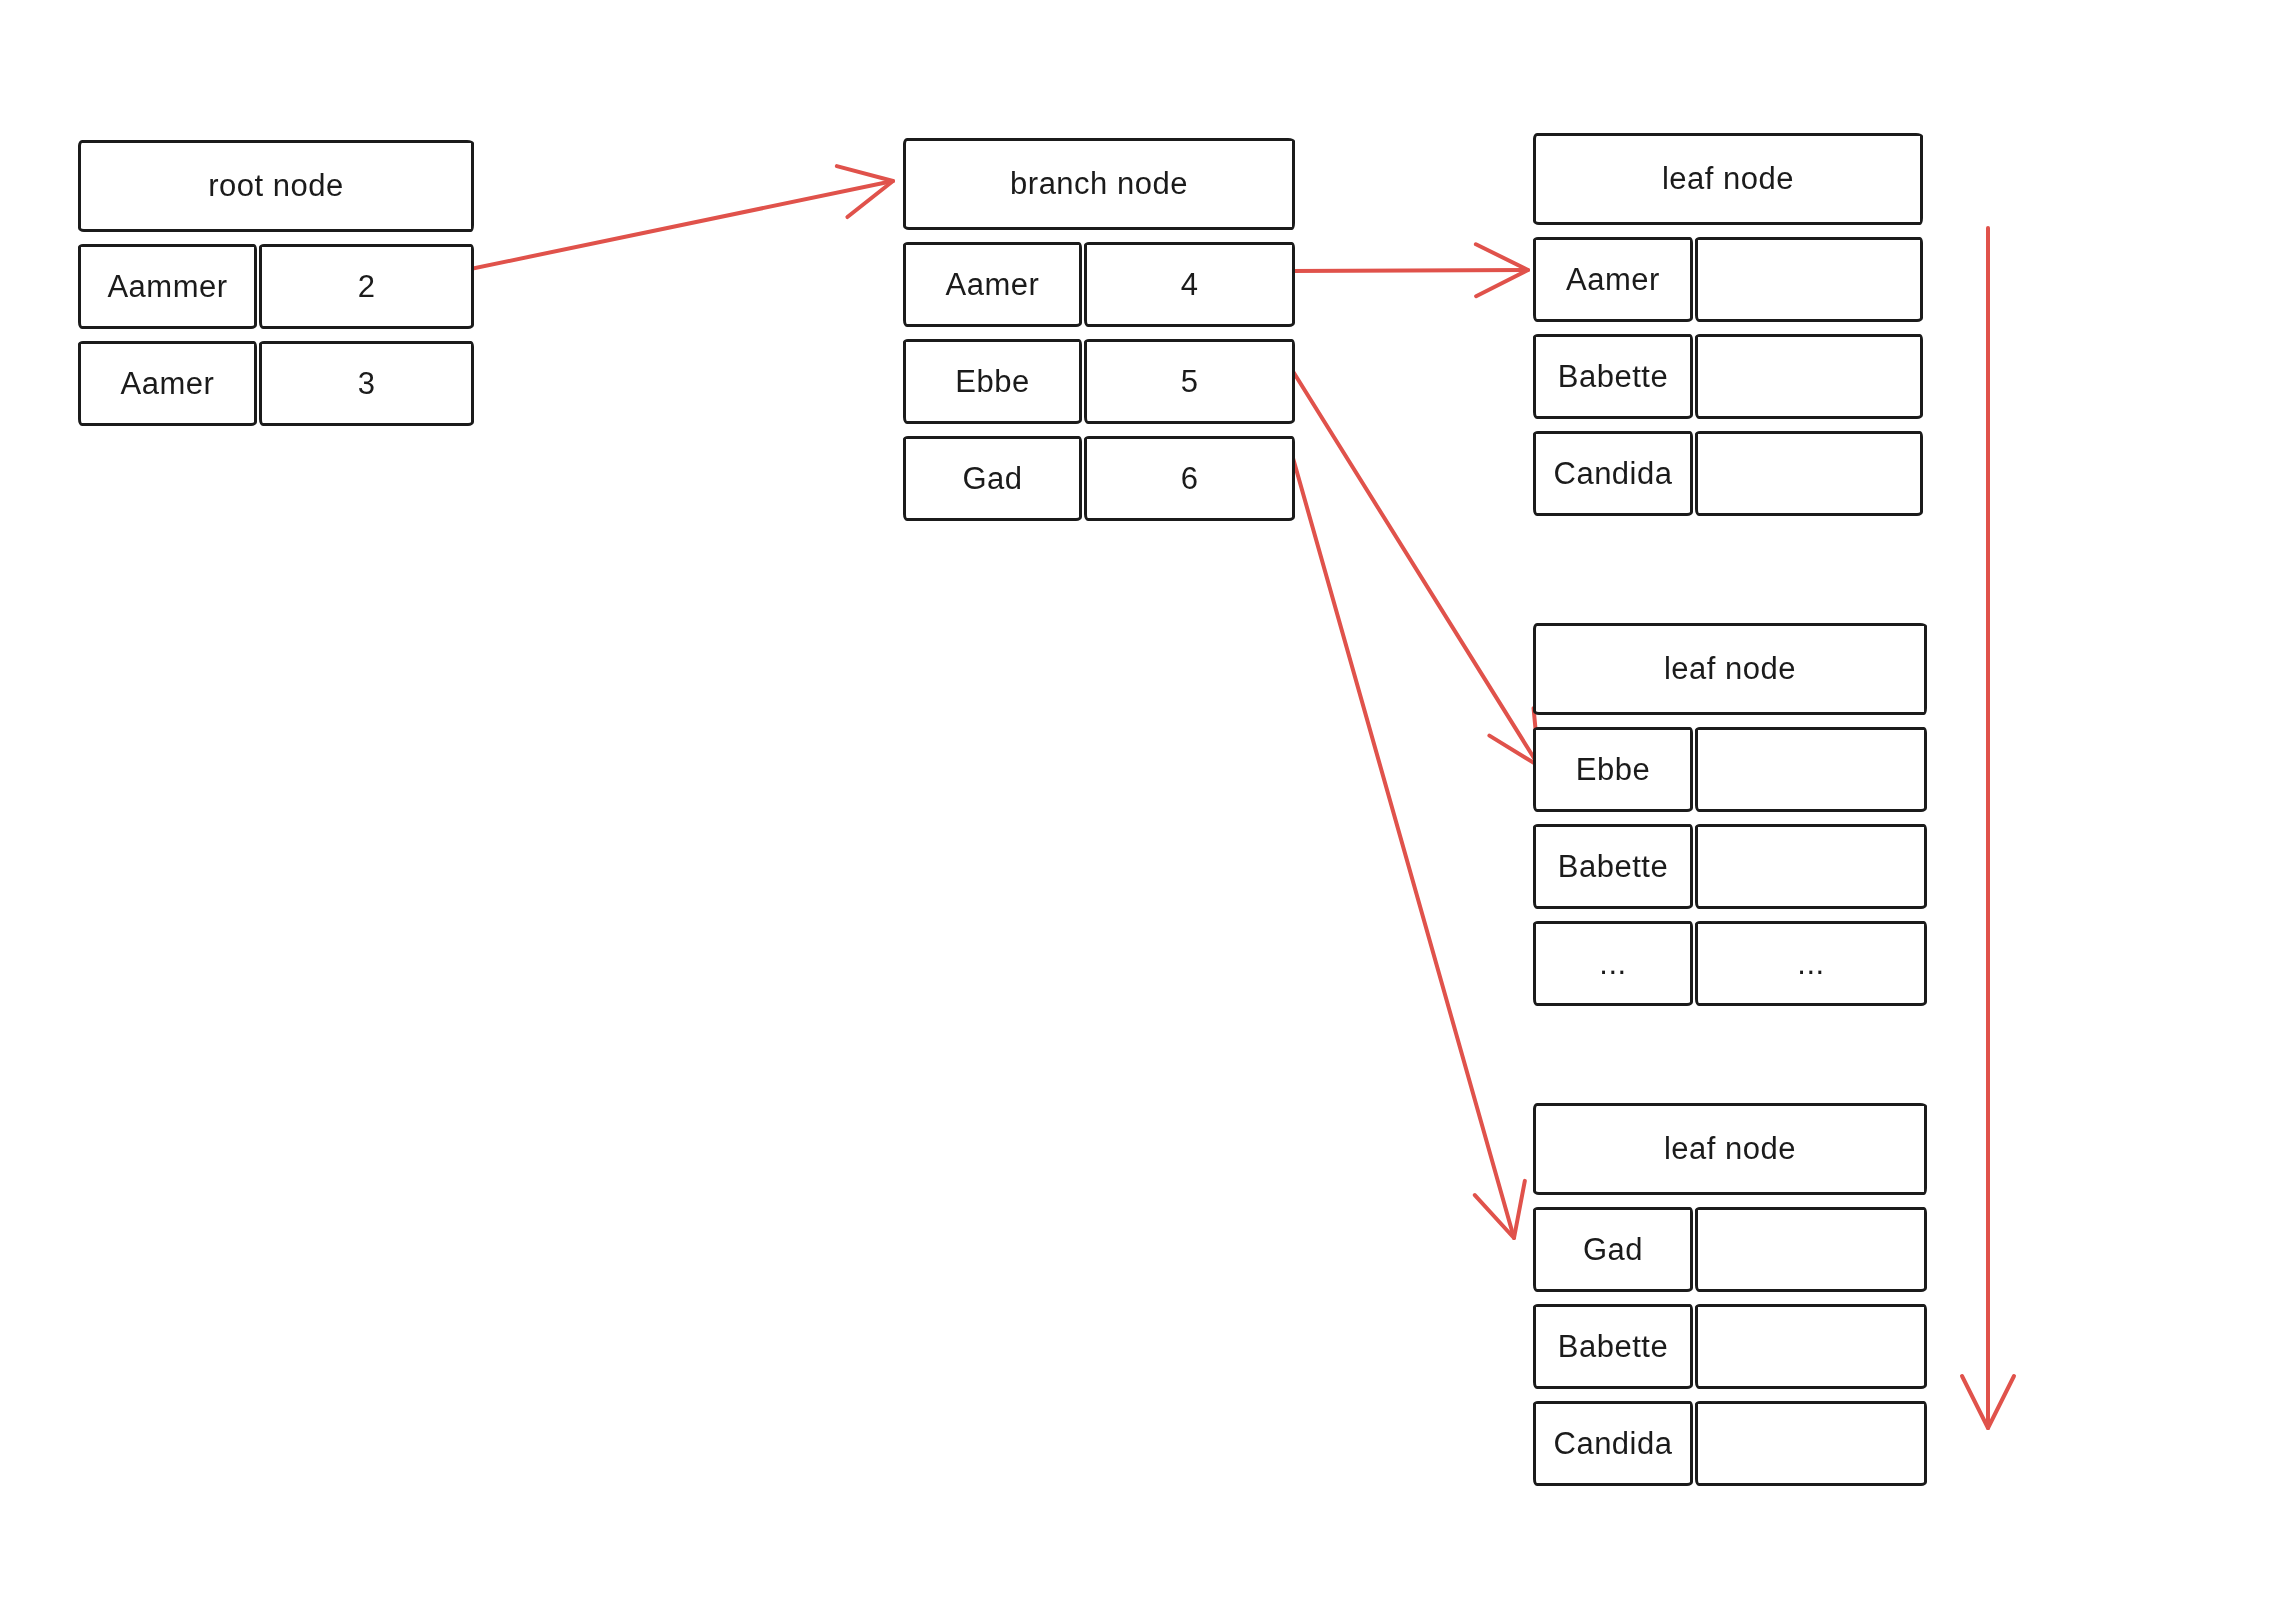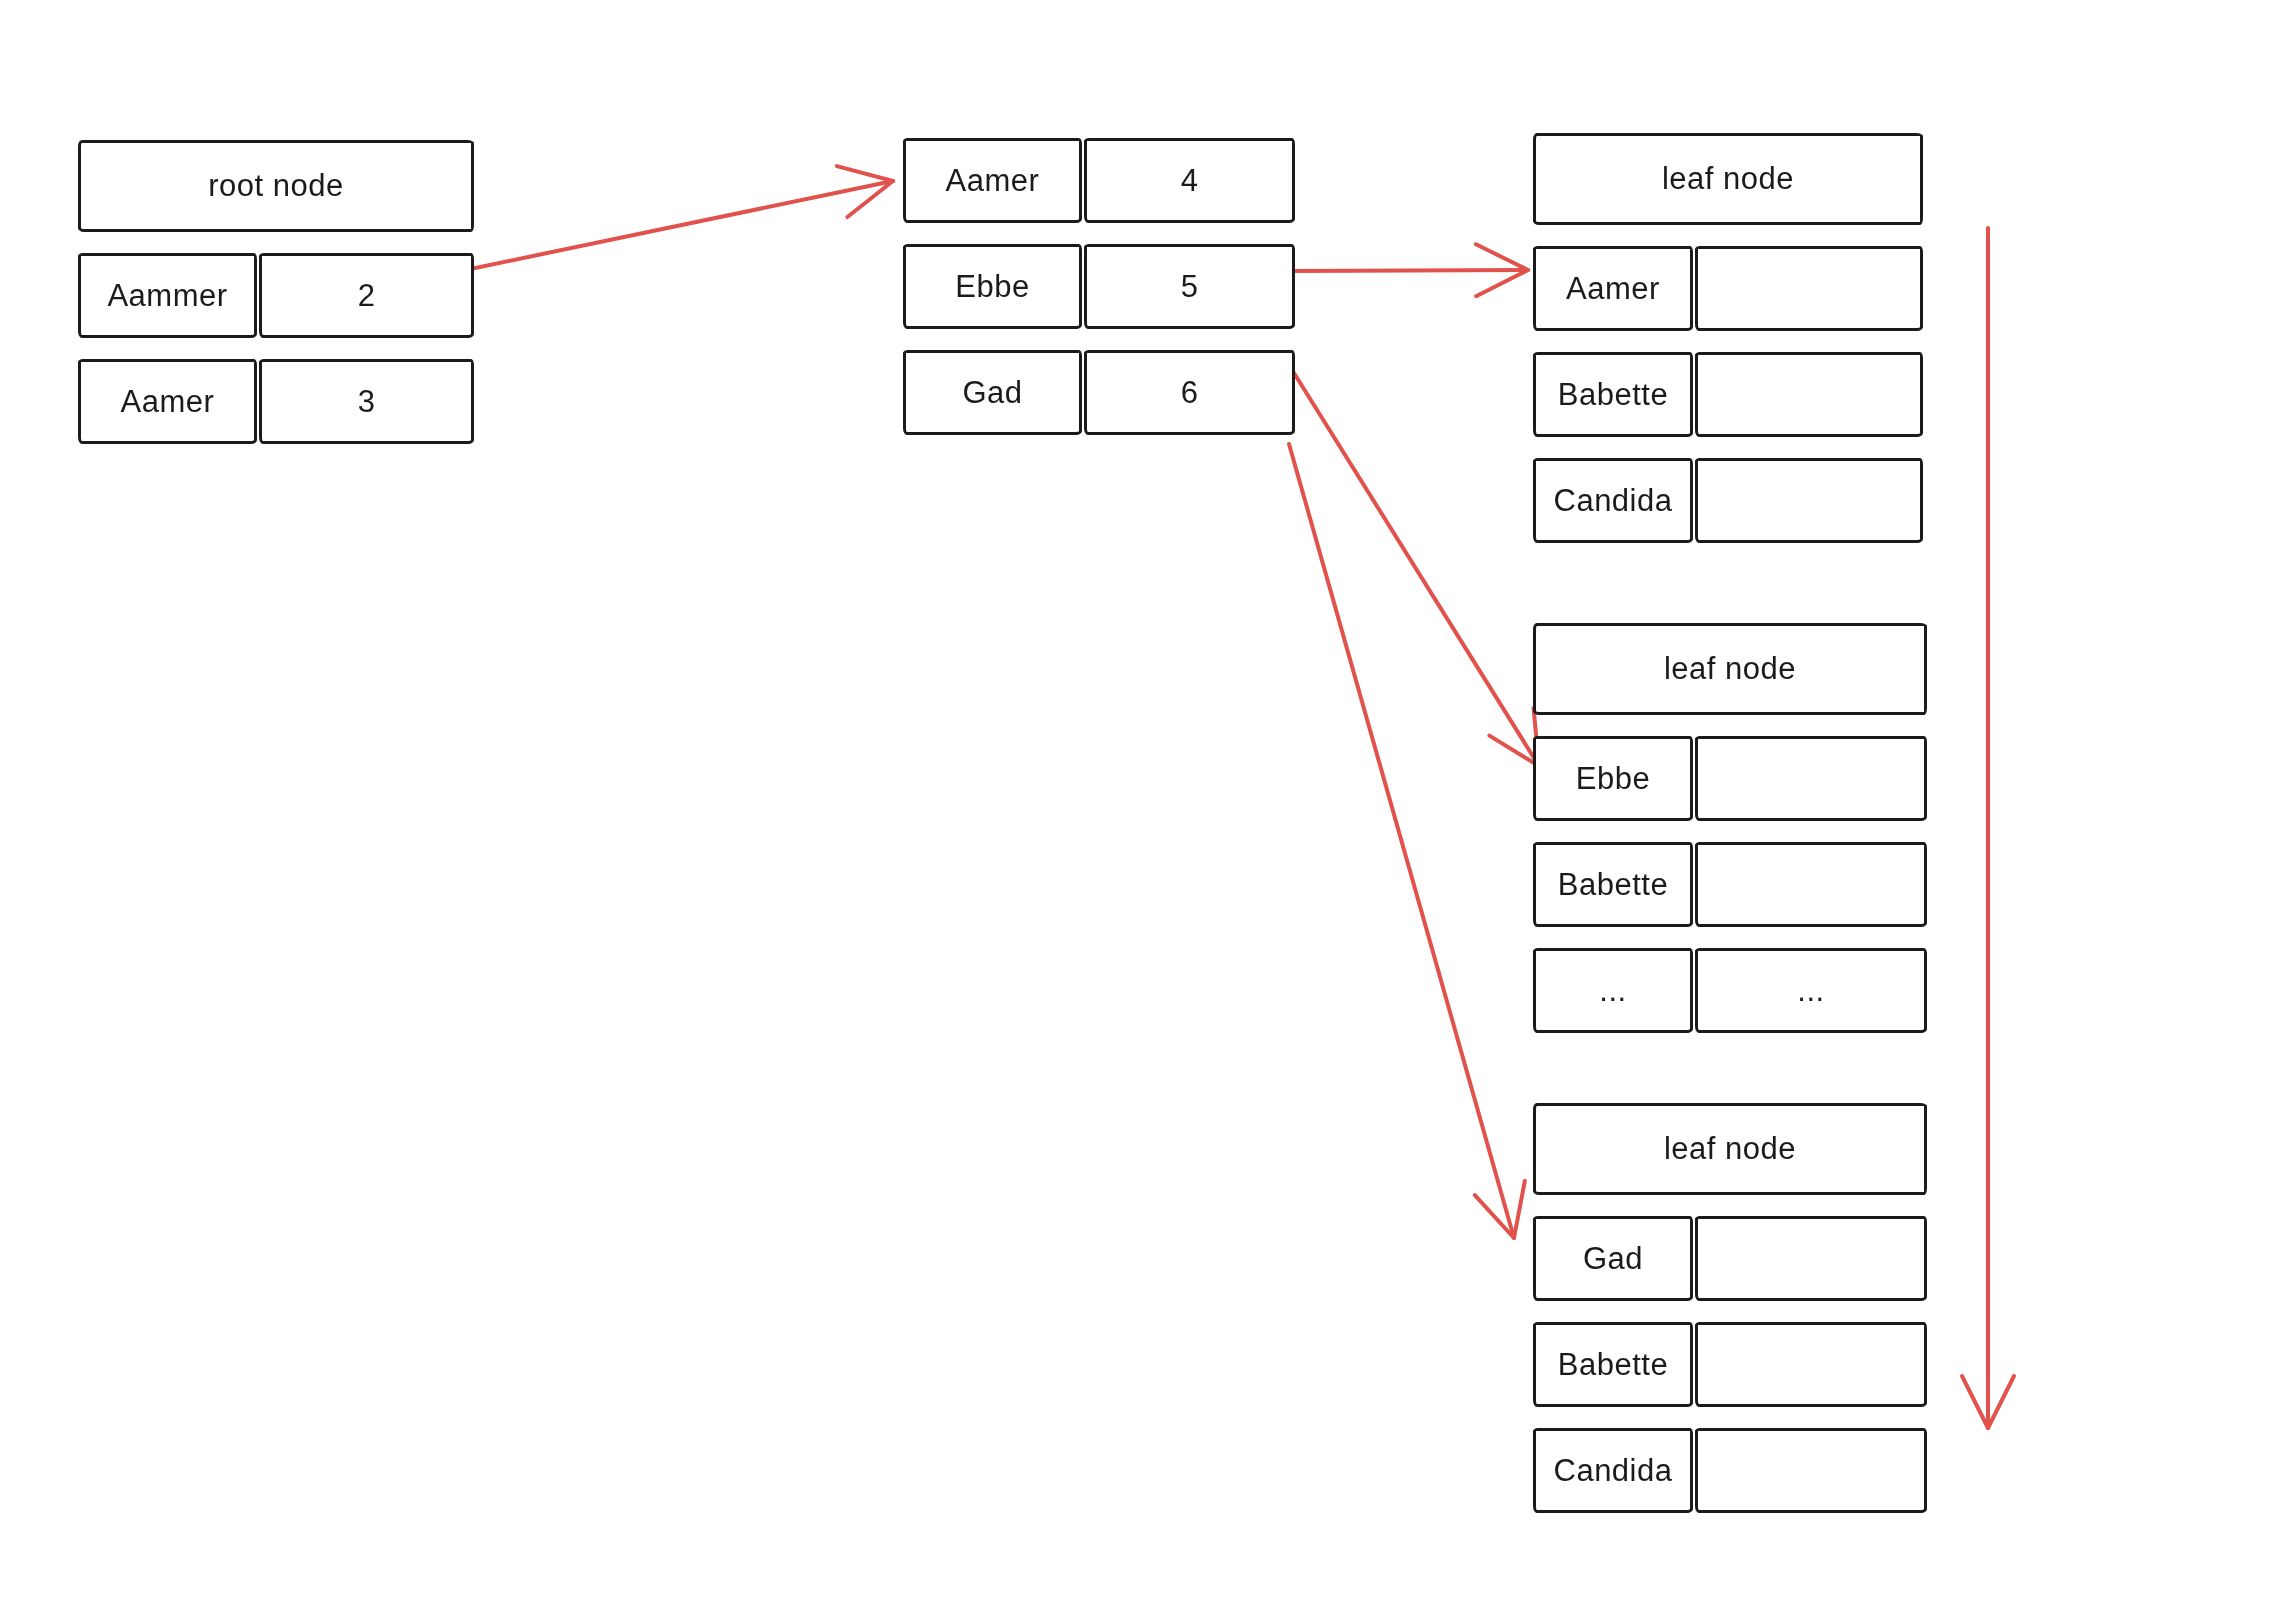--- a/index.html
+++ b/index.html
@@ -11,21 +11,21 @@
   body{
     width:2292px;height:1618px;background:var(--bg);
     font-family:"Liberation Sans","DejaVu Sans",sans-serif;
     color:var(--stroke);
   }
   .canvas{position:relative;width:2292px;height:1618px;overflow:hidden;background:var(--bg);}
   .arrows{position:absolute;left:0;top:0;width:2292px;height:1618px;pointer-events:none;}
   .arrow-line{stroke:var(--arrow);stroke-width:4;fill:none;stroke-linecap:round;}
   .arrow-head{stroke:var(--arrow);stroke-width:4;fill:none;stroke-linecap:round;stroke-linejoin:round;}
 
-  .node{position:absolute;display:flex;flex-direction:column;gap:21px;}
+  .node{position:absolute;display:flex;flex-direction:column;gap:12px;}
   .hdr{
     height:92px;border:3px solid var(--stroke);background:#fff;
     display:flex;align-items:center;justify-content:center;
     font-size:31px;letter-spacing:0.5px;box-sizing:border-box;
     border-radius:4px 7px 3px 6px / 6px 3px 7px 4px;
   }
   .row{display:flex;gap:2px;}
   .cell{
     height:85px;border:3px solid var(--stroke);background:#fff;
     display:flex;align-items:center;justify-content:center;
@@ -76,20 +76,21 @@
       <div class="cell key">Aammer</div>
       <div class="cell val">2</div>
     </div>
     <div class="row">
       <div class="cell key">Aamer</div>
       <div class="cell val">3</div>
     </div>
   </div>
 
   <div class="node" id="branch-node">
+    <div class="hdr">branch node</div>
     <div class="row">
       <div class="cell key">Aamer</div>
       <div class="cell val">4</div>
     </div>
     <div class="row">
       <div class="cell key">Ebbe</div>
       <div class="cell val">5</div>
     </div>
     <div class="row">
       <div class="cell key">Gad</div>

